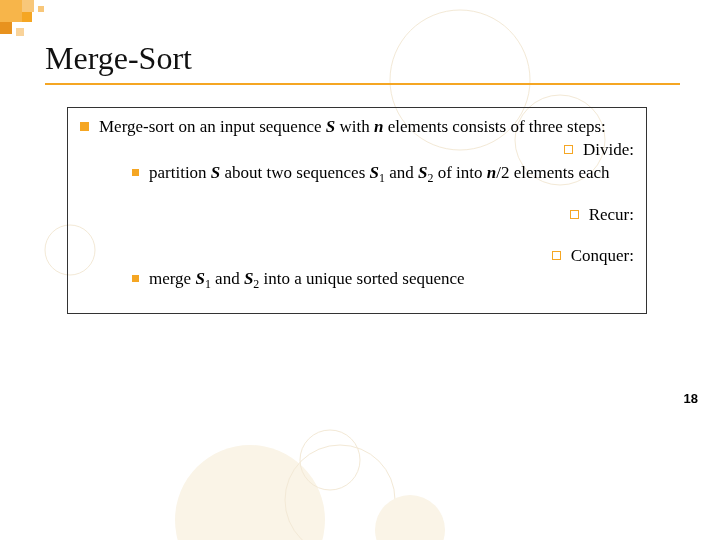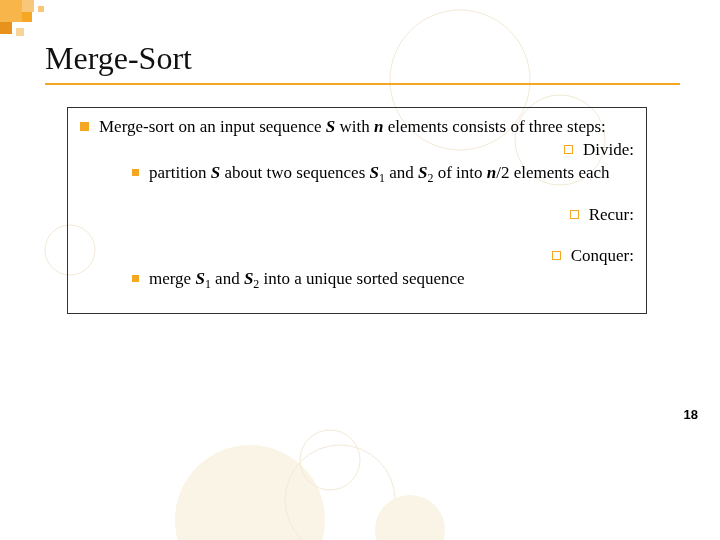--- a/index.html
+++ b/index.html
@@ -124,21 +124,21 @@
     color: #000;
   }
   .text i, .text em { font-style: italic; }
   .text b { font-weight: bold; }
   .text sub { font-size: 0.7em; vertical-align: sub; }
 
   .block-gap { height: 18px; }
 
   .page-number {
     position: absolute;
-    bottom: 14px;
+    bottom: 30px;
     right: 22px;
     font-family: Arial, sans-serif;
     font-size: 13px;
     font-weight: bold;
     color: #000;
   }
 </style>
 </head>
 <body>
 

